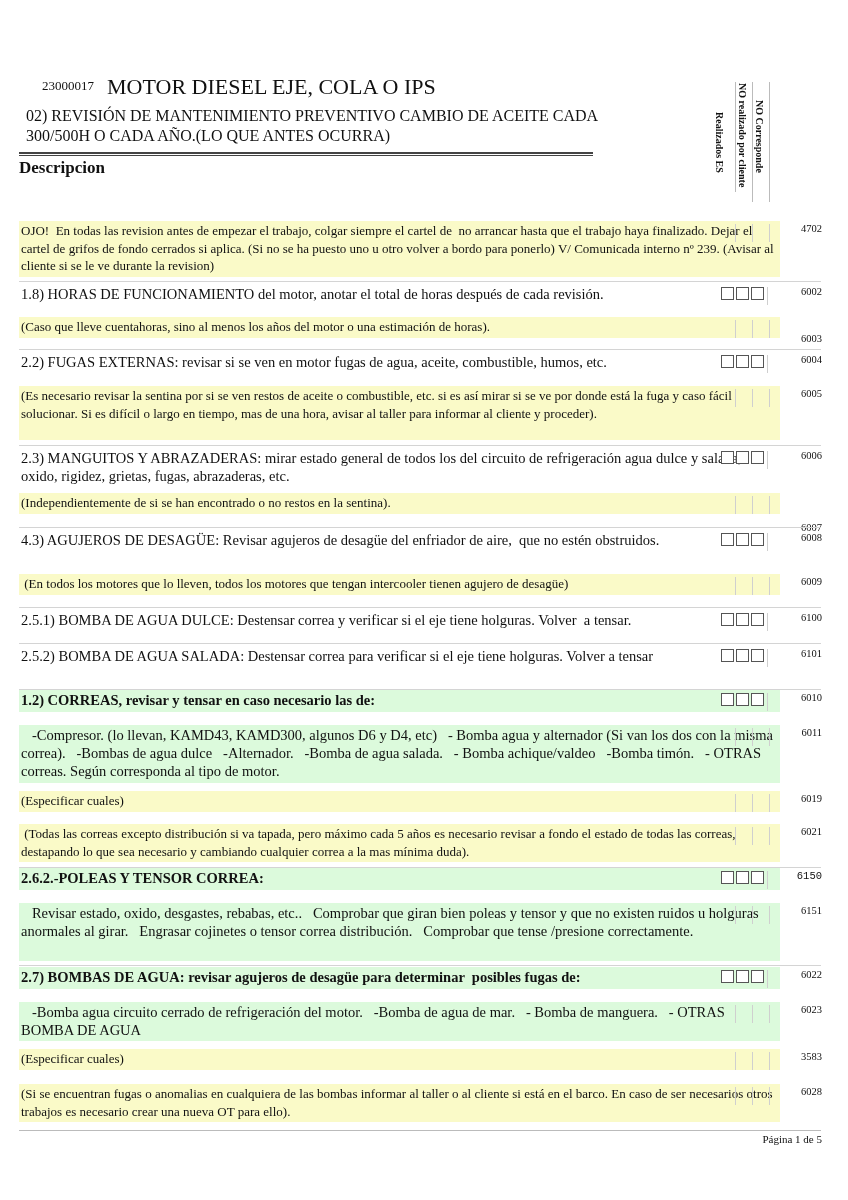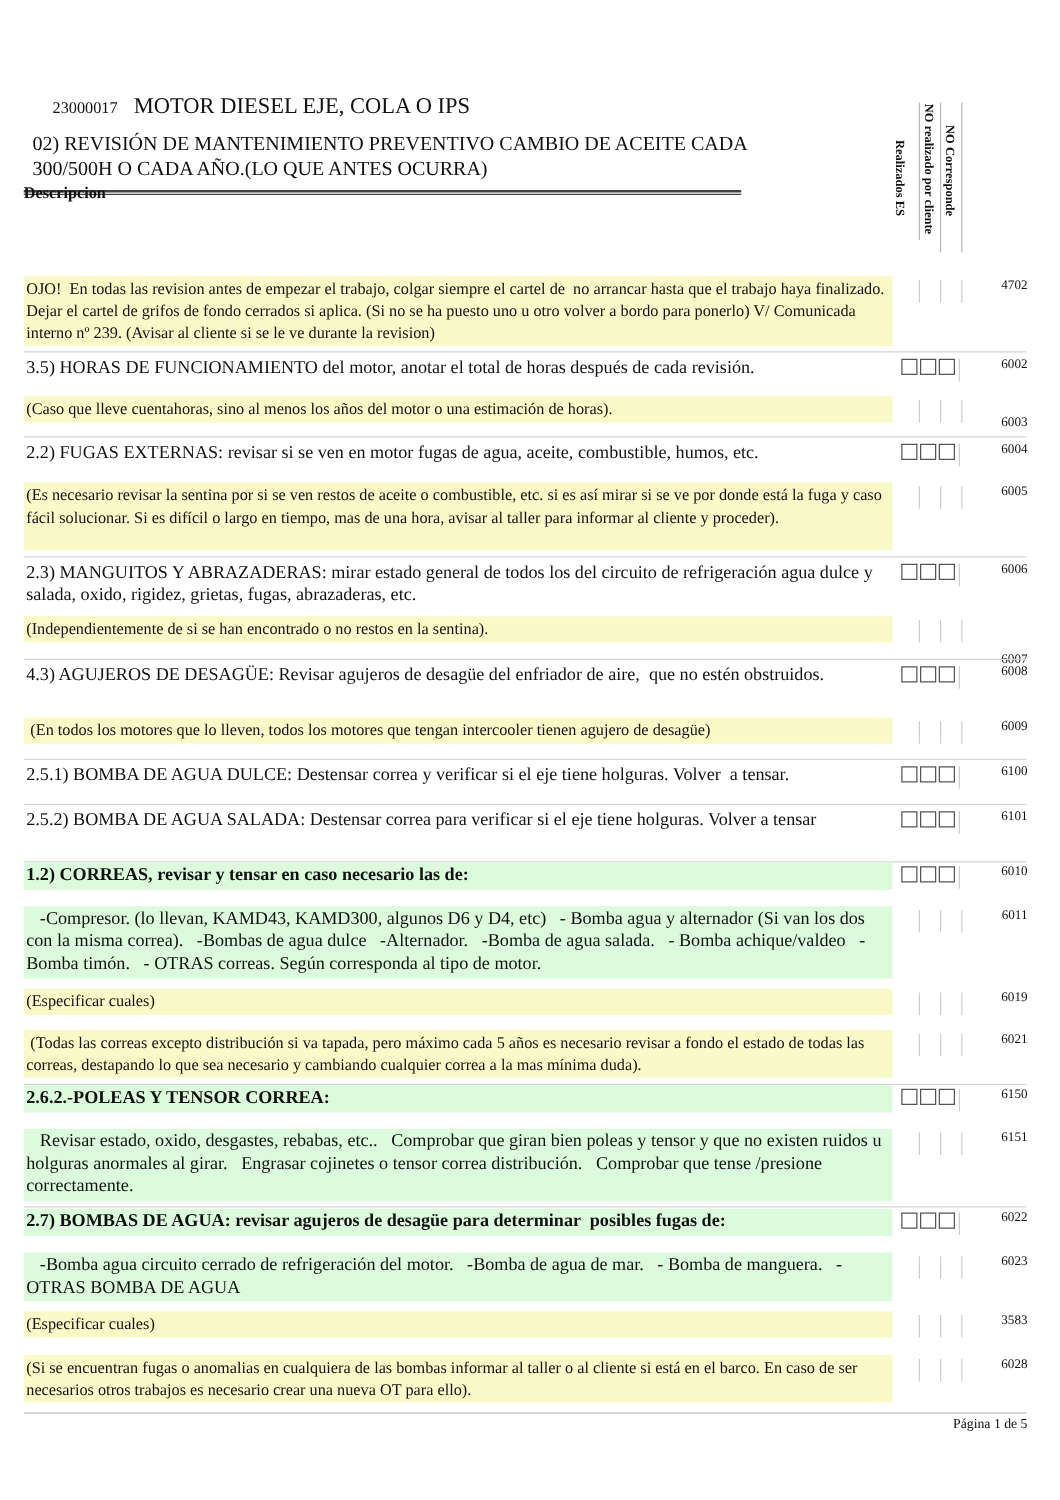--- a/index.html
+++ b/index.html
@@ -1,27 +1,27 @@
 <!DOCTYPE html>
 <html><head>
 <meta charset="utf-8">
 <style>
   html, body { margin:0; padding:0; background:#ffffff; }
   body { width:848px; height:1200px; position:relative; overflow:hidden;
          font-family:"Liberation Serif", "DejaVu Serif", serif; color:#111; }
   .abs { position:absolute; }
   #doc-code { left:42px; top:78px; font-size:13px; }
-  #doc-title { left:107px; top:74px; font-size:18px; }
+  #doc-title { left:107px; top:74px; font-size:22px; }
   #doc-subtitle { left:26px; top:106px; width:590px; font-size:16px; line-height:20px; }
   .dbl-rule { left:19px; width:574px; height:0; border-top:2px solid #444; }
-  #desc-label { left:19px; top:146px; font-size:13px; font-weight:bold; }
+  #desc-label { left:19px; top:158px; font-size:17px; font-weight:bold; }
   .vhead { writing-mode:vertical-rl; font-size:10px; font-weight:bold; white-space:nowrap; }
   .vline { width:0; border-left:1px solid #bbb; }
   .row-sep { left:19px; width:802px; height:0; border-top:1px solid #d4d4d4; }
-  .item { left:19px; width:695px; font-size:14.5px; line-height:18px; padding:1px 2px 2px 2px; box-sizing:border-box; }
+  .item { left:19px; width:761px; font-size:14.5px; line-height:18px; padding:1px 2px 2px 2px; box-sizing:border-box; }
   .item.note { font-size:13px; line-height:17.5px; }
   .item.yellow { background:#fafac8; }
   .item.green { background:#dcfadc; }
   .item.bold { font-weight:bold; }
   .item.plain { background:transparent; }
   .code { left:780px; width:42px; text-align:right; font-size:10.5px; }
   .cb-group { left:721px; display:flex; gap:2px; }
   .cb { width:13px; height:13px; border:1.2px solid #555; box-sizing:border-box; background:#fff; }
   .tick { width:0; border-left:1px solid #cfcfcf; height:18px; }
   #page-num { left:740px; top:1133px; width:82px; text-align:right; font-size:11px; }
@@ -46,21 +46,21 @@
 
 <div id="rows">
     <div class="abs item note yellow" style="top: 221px; min-height: 54px; white-space: pre-wrap;">OJO!  En todas las revision antes de empezar el trabajo, colgar siempre el cartel de  no arrancar hasta que el trabajo haya finalizado. Dejar el cartel de grifos de fondo cerrados si aplica. (Si no se ha puesto uno u otro volver a bordo para ponerlo) V/ Comunicada interno nº 239. (Avisar al cliente si se le ve durante la revision)</div>
     <div class="abs code" style="top: 223px;">4702</div>
     <div class="abs cb-group" style="top: 224px; left: 735px; gap: 16px;">
       <div class="tick"></div>
       <div class="tick"></div>
       <div class="tick"></div>
     </div>
     <div class="abs row-sep" style="top: 281px;"></div>
-    <div class="abs item plain" style="top: 284px; min-height: 22px; white-space: pre-wrap;">3.5) HORAS DE FUNCIONAMIENTO del motor, anotar el total de horas después de cada revisión.</div>
+    <div class="abs item plain" style="top: 284px; min-height: 22px; white-space: pre-wrap;">1.8) HORAS DE FUNCIONAMIENTO del motor, anotar el total de horas después de cada revisión.</div>
     <div class="abs code" style="top: 286px;">6002</div>
     <div class="abs cb-group" style="top: 287px;">
       <div class="cb"></div>
       <div class="cb"></div>
       <div class="cb"></div>
       <div class="tick" style="margin-left: 1px;"></div>
     </div>
     <div class="abs item note yellow" style="top: 317px; min-height: 20px; white-space: pre-wrap;">(Caso que lleve cuentahoras, sino al menos los años del motor o una estimación de horas).</div>
     <div class="abs code" style="top: 333px;">6003</div>
     <div class="abs cb-group" style="top: 320px; left: 735px; gap: 16px;">
@@ -159,21 +159,21 @@
     </div>
     <div class="abs item note yellow" style="top: 824px; min-height: 36px; white-space: pre-wrap;"> (Todas las correas excepto distribución si va tapada, pero máximo cada 5 años es necesario revisar a fondo el estado de todas las correas, destapando lo que sea necesario y cambiando cualquier correa a la mas mínima duda).</div>
     <div class="abs code" style="top: 826px;">6021</div>
     <div class="abs cb-group" style="top: 827px; left: 735px; gap: 16px;">
       <div class="tick"></div>
       <div class="tick"></div>
       <div class="tick"></div>
     </div>
     <div class="abs row-sep" style="top: 867px;"></div>
     <div class="abs item green bold" style="top: 868px; min-height: 22px; white-space: pre-wrap;">2.6.2.-POLEAS Y TENSOR CORREA:</div>
-    <div class="abs code" style="top: 870px;">6150</div>
+    <div class="abs code" style="top: 870px; font-family: Liberation Mono, monospace;">6150</div>
     <div class="abs cb-group" style="top: 871px;">
       <div class="cb"></div>
       <div class="cb"></div>
       <div class="cb"></div>
       <div class="tick" style="margin-left: 1px;"></div>
     </div>
     <div class="abs item green" style="top: 903px; min-height: 58px; white-space: pre-wrap;">   Revisar estado, oxido, desgastes, rebabas, etc..   Comprobar que giran bien poleas y tensor y que no existen ruidos u holguras anormales al girar.   Engrasar cojinetes o tensor correa distribución.   Comprobar que tense /presione correctamente.</div>
     <div class="abs code" style="top: 905px;">6151</div>
     <div class="abs cb-group" style="top: 906px; left: 735px; gap: 16px;">
       <div class="tick"></div>

